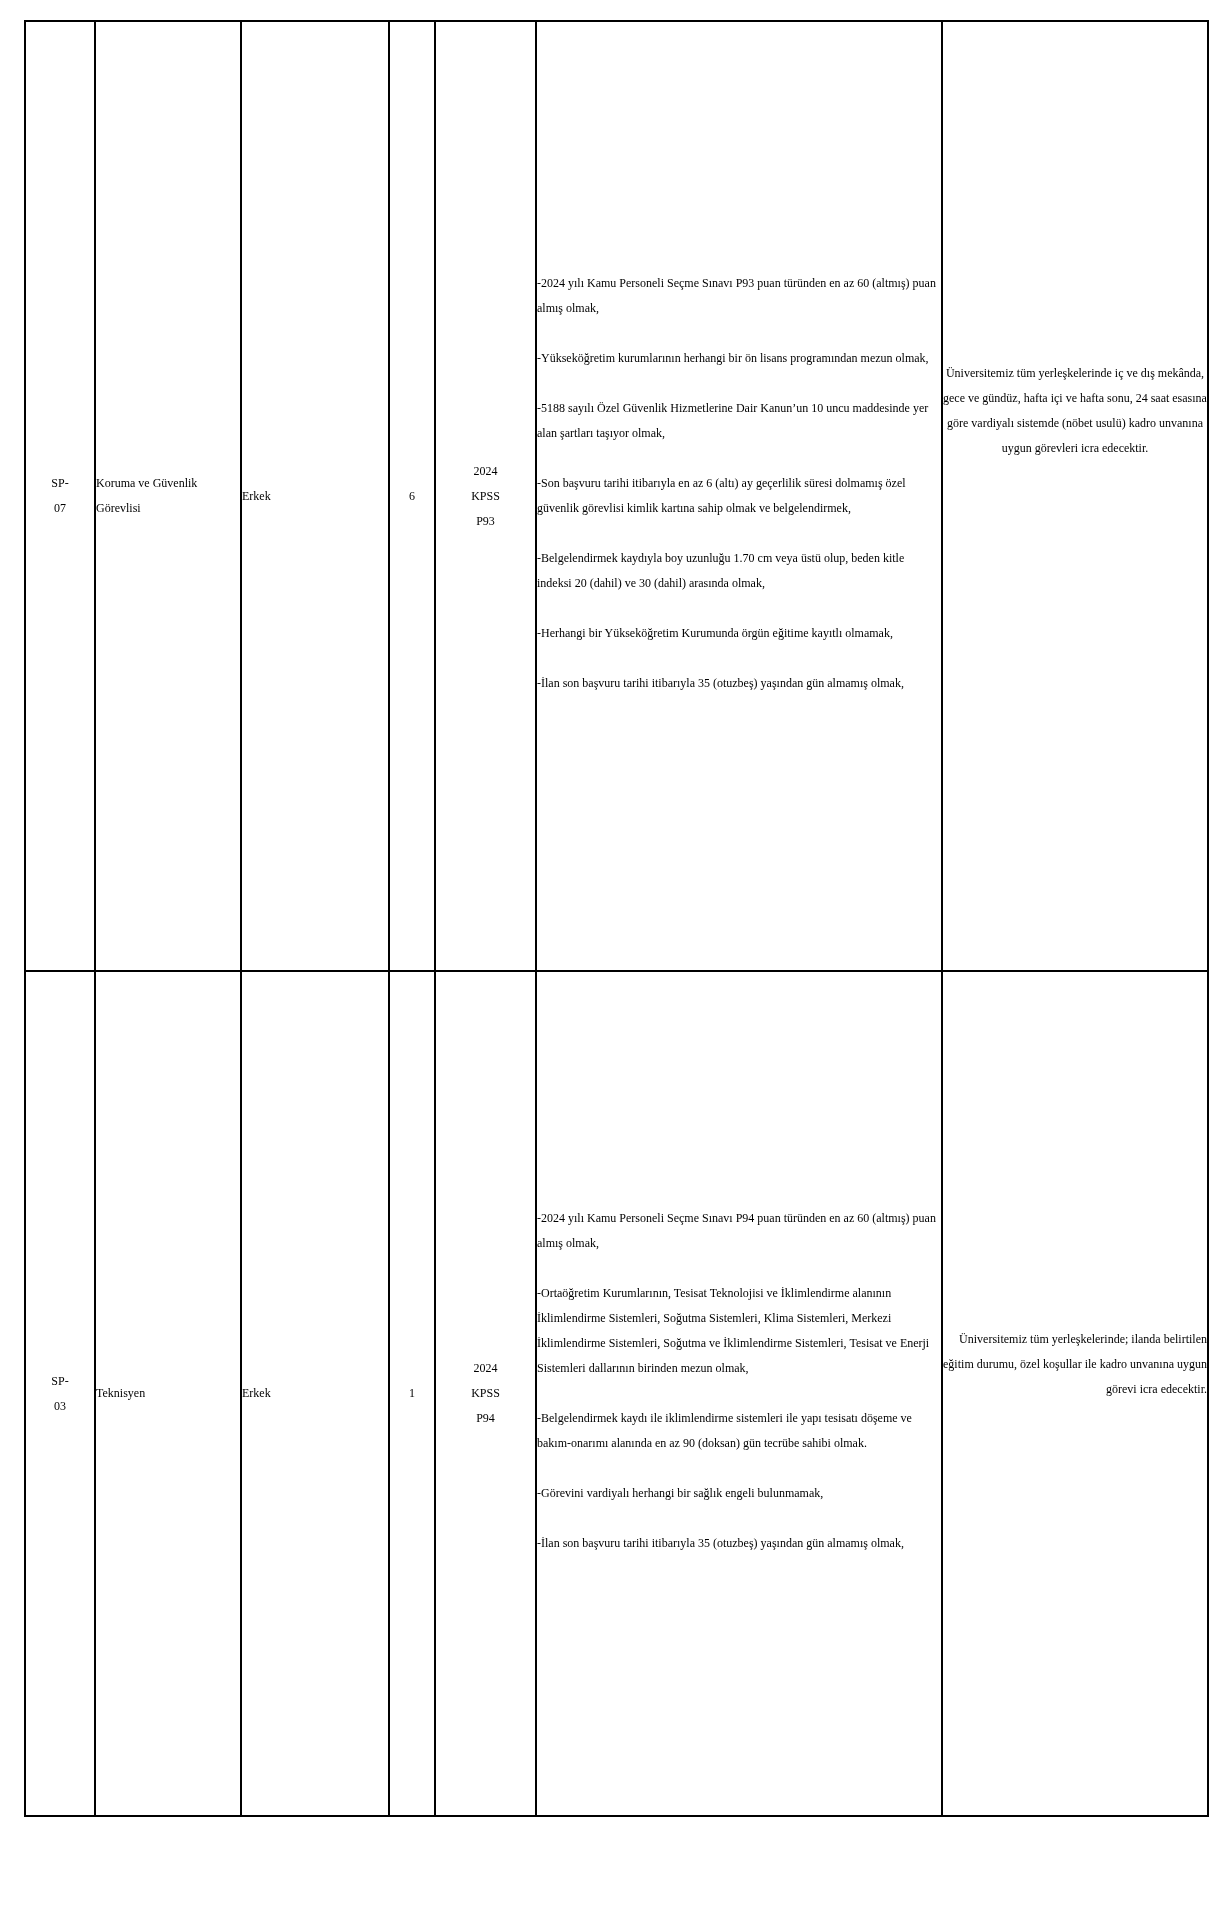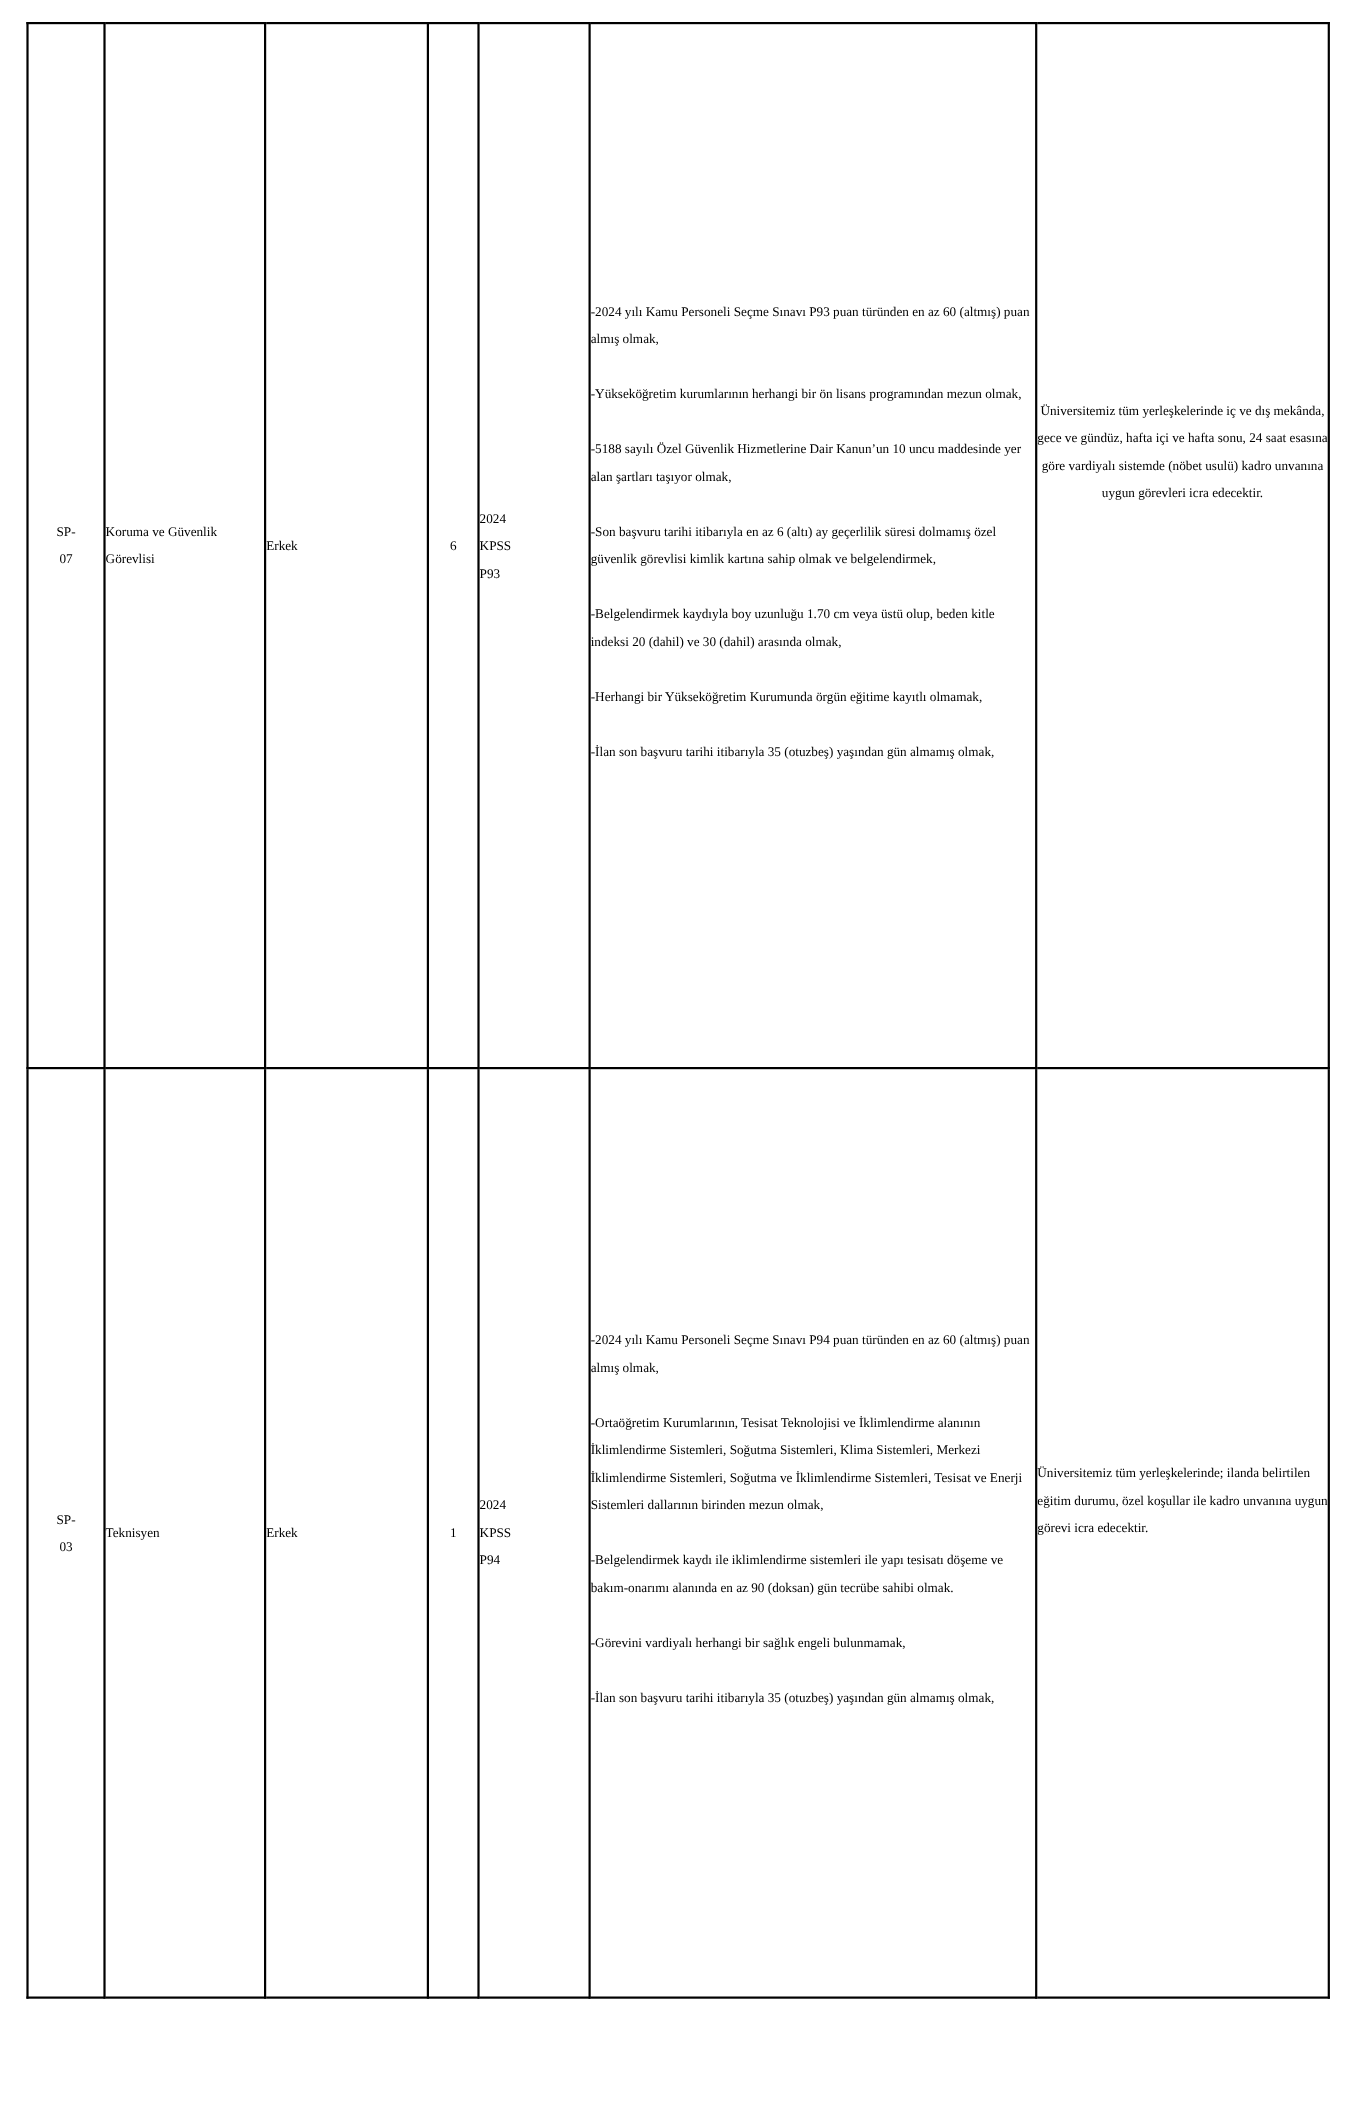--- a/index.html
+++ b/index.html
@@ -27,35 +27,35 @@
     padding: 0;
     font-size: 12px;
     line-height: 25px;
     vertical-align: middle;
     word-wrap: break-word;
   }
   td.cell-code   { text-align: center; }
   td.cell-title  { text-align: left; padding-left: 11px; padding-right: 6px; }
   td.cell-gender { text-align: left; }
   td.cell-count  { text-align: center; border-left-width: 4px; }
-  td.cell-kpss   { text-align: left; border-radius: 21px; }
+  td.cell-kpss   { text-align: center; border-radius: 21px; }
   td.cell-req {
     vertical-align: top;
     padding: 21px 8px 0 10px;
     text-align: left;
   }
   td.cell-notes {
     vertical-align: middle;
     padding: 0 6px 0 8px;
     text-align: left;
   }
   tr.row-1 { height: 950px; }
   tr.row-2 { height: 845px; }
   tr.row-1 td.cell-notes { padding-bottom: 170px; text-align: center; }
-  tr.row-2 td.cell-notes { padding-bottom: 58px; }
+  tr.row-2 td.cell-notes { padding-bottom: 58px; text-align: right; }
   .req-para {
     margin: 0 0 25px 0;
   }
   .notes-text {
     margin: 0;
   }
   .code-line, .kpss-line {
     display: block;
   }
 </style>

